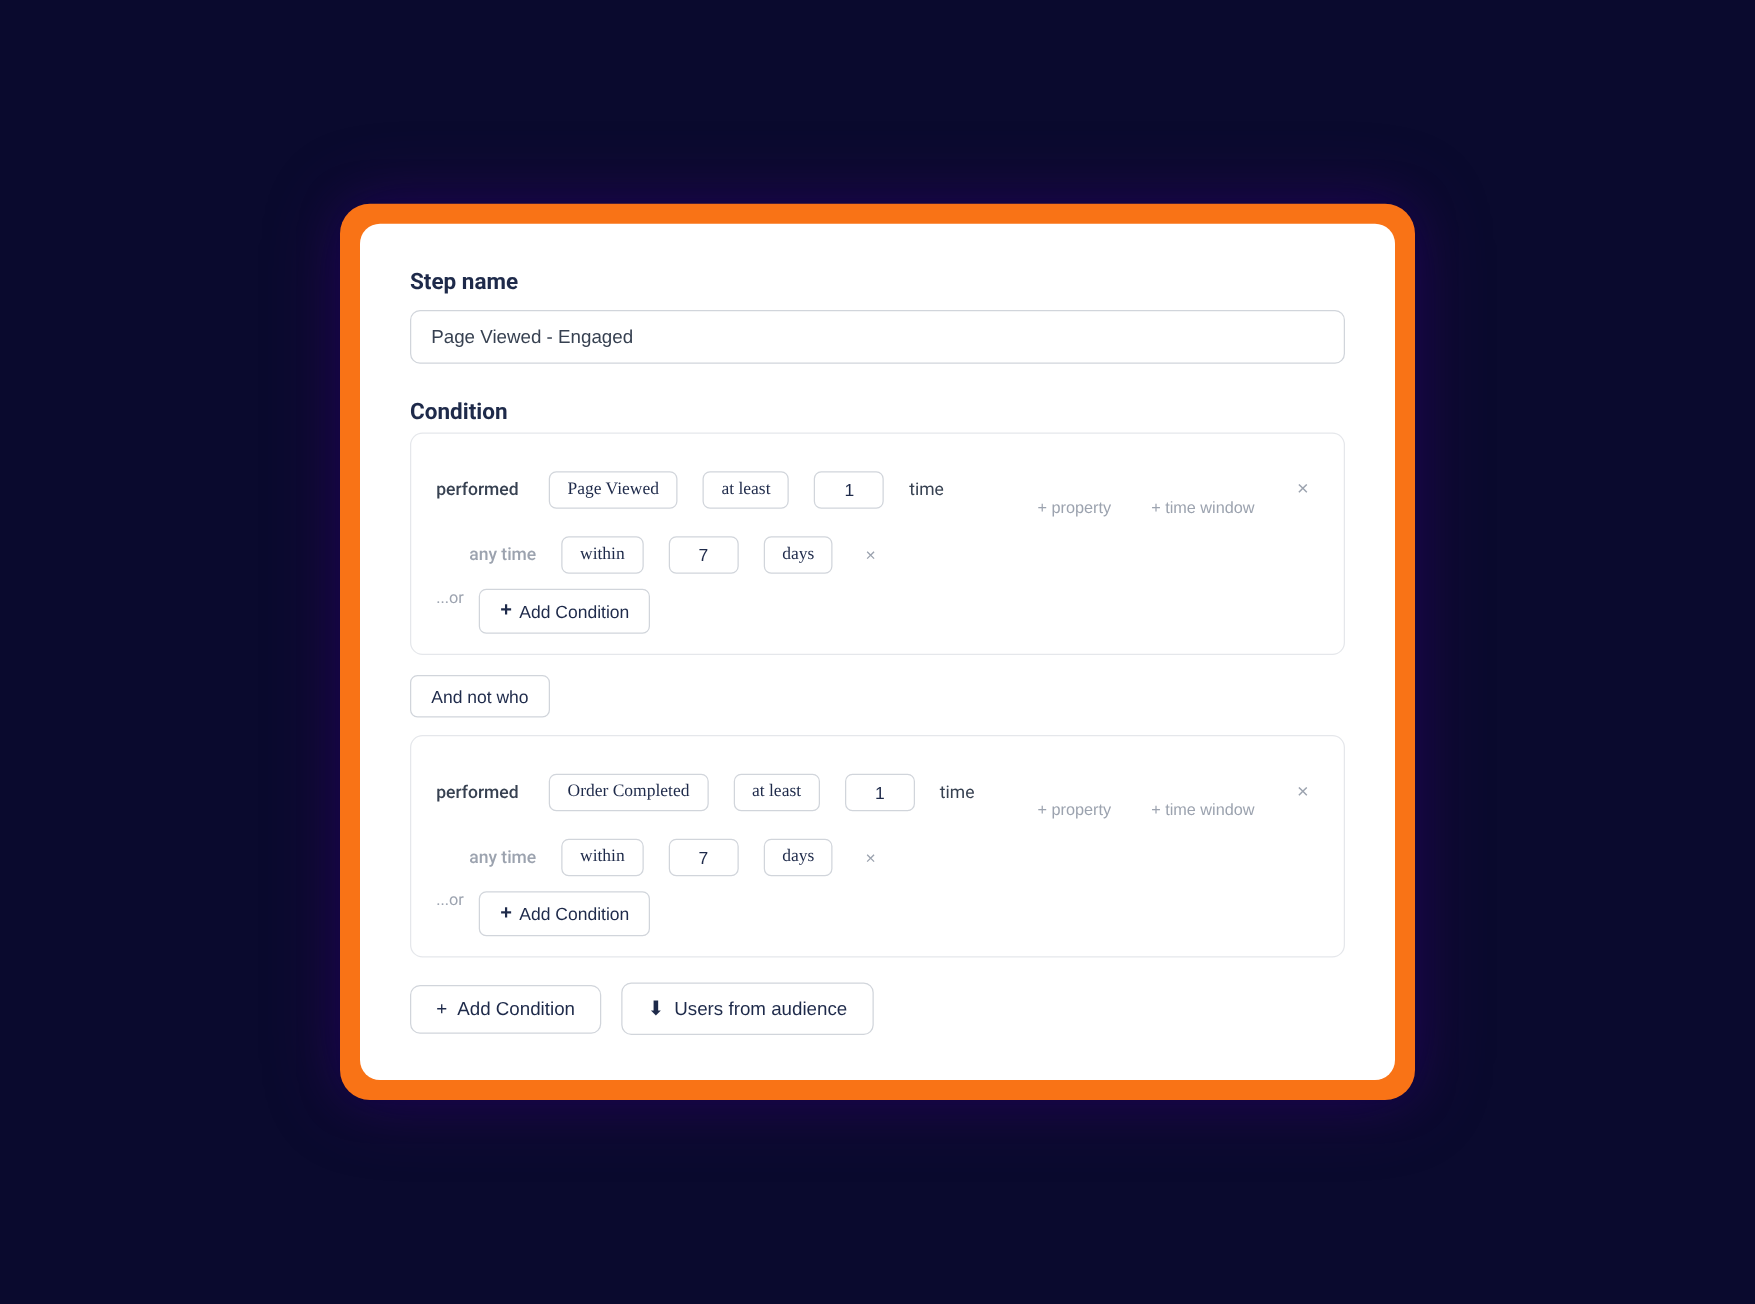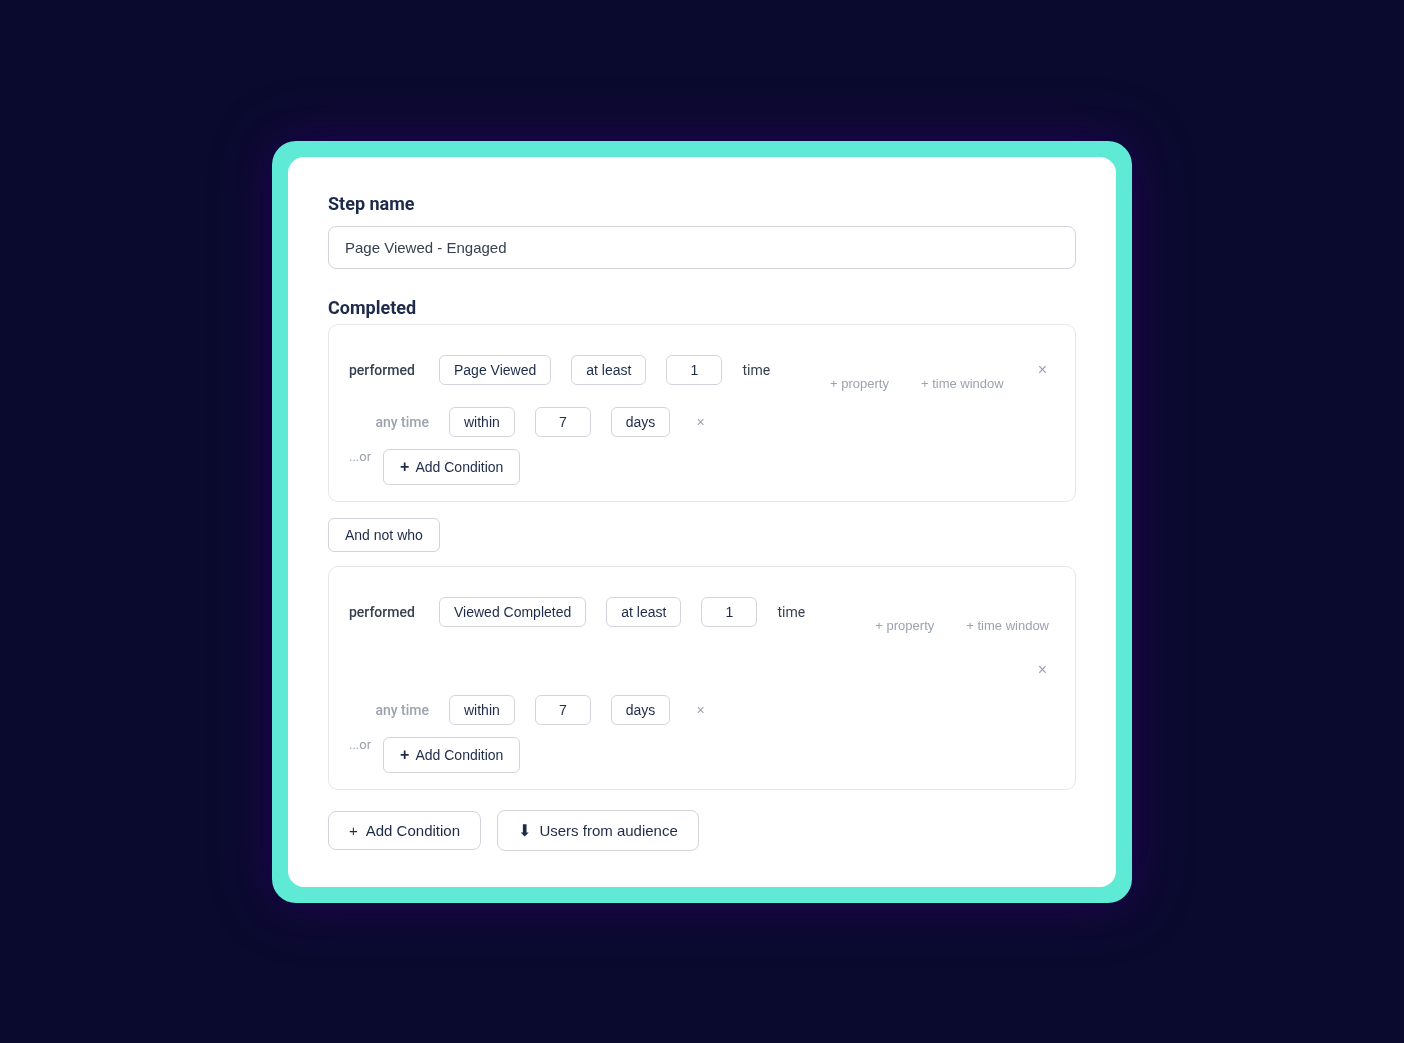--- a/index.html
+++ b/index.html
@@ -11,21 +11,21 @@
     body {
       background: #0a0a2e;
       display: flex;
       align-items: center;
       justify-content: center;
       min-height: 100vh;
       font-family: -apple-system, BlinkMacSystemFont, 'Segoe UI', Roboto, sans-serif;
     }
 
     .outer-shadow {
-      background: #5eead4;
+      background: #f97316;
       border-radius: 24px;
       padding: 16px;
       box-shadow: 0 0 60px rgba(80, 0, 120, 0.4), 0 0 30px rgba(0, 0, 80, 0.5);
       width: 860px;
     }
 
     .card {
       background: #fff;
       border-radius: 16px;
       padding: 36px 40px;
@@ -95,20 +95,21 @@
 
     .pill-btn {
       border: 1.5px solid #d1d5db;
       border-radius: 6px;
       padding: 6px 14px;
       font-size: 14px;
       color: #1e2a4a;
       background: #fff;
       cursor: pointer;
       white-space: nowrap;
+      font-family: Liberation Serif, serif;
     }
 
     .number-input {
       border: 1.5px solid #d1d5db;
       border-radius: 6px;
       padding: 6px 10px;
       font-size: 14px;
       color: #1e2a4a;
       background: #fff;
       width: 56px;
@@ -233,21 +234,21 @@
 <body>
 
 <div class="outer-shadow">
   <div class="card">
 
     
     <div class="step-name-label">Step name</div>
     <input class="step-name-input" type="text" value="Page Viewed - Engaged" style="">
 
     
-    <div class="conditions-title">Completed</div>
+    <div class="conditions-title">Condition</div>
 
     
     <div class="condition-block">
 
       <div class="condition-row">
         <span class="condition-label">performed</span>
         <button class="pill-btn">Page Viewed</button>
         <button class="pill-btn">at least</button>
         <input class="number-input" type="text" value="1" style="">
         <span class="time-label">time</span>
@@ -275,21 +276,21 @@
     </div>
 
     
     <button class="and-not-who-btn">And not who</button>
 
     
     <div class="condition-block">
 
       <div class="condition-row">
         <span class="condition-label">performed</span>
-        <button class="pill-btn">Viewed Completed</button>
+        <button class="pill-btn">Order Completed</button>
         <button class="pill-btn">at least</button>
         <input class="number-input" type="text" value="1" style="">
         <span class="time-label">time</span>
         <div class="spacer"></div>
         <button class="link-btn">+ property</button>
         <button class="link-btn">+ time window</button>
         <button class="close-btn">×</button>
       </div>
 
       <div class="condition-row">

